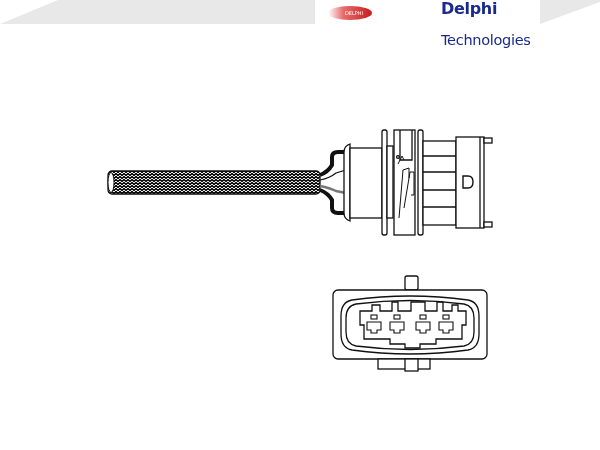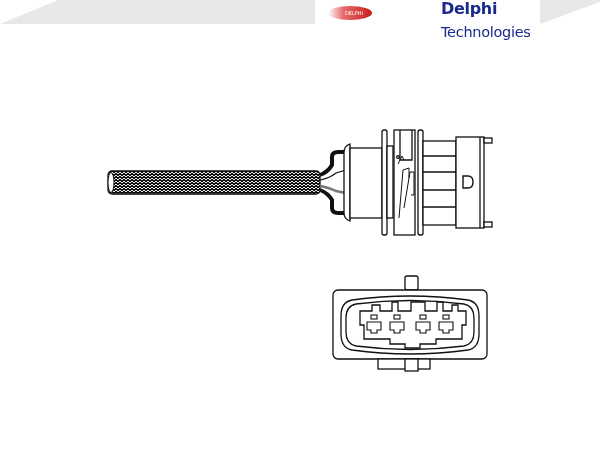--- a/index.html
+++ b/index.html
@@ -1,21 +1,21 @@
 <!DOCTYPE html>
 <html><head>
 <meta charset="utf-8">
 <style>
   html, body { margin: 0; padding: 0; background: #ffffff; }
   body { width: 600px; height: 450px; position: relative; overflow: hidden; font-family: "Liberation Sans", sans-serif; }
   .banner { position: absolute; left: 0; top: 0; width: 600px; height: 26px; }
   .logo-block { position: absolute; left: 378px; top: 0; width: 162px; height: 40px; background: #ffffff; }
   .brand { position: absolute; left: 441px; top: 1px; line-height: 1; }
   .brand .name { color: #1a2a8c; font-weight: bold; font-size: 16px; font-family: "DejaVu Sans", sans-serif; display: block; letter-spacing: -0.3px; }
-  .brand .sub { color: #1a2a8c; font-size: 14.5px; font-family: "DejaVu Sans", sans-serif; display: block; margin-top: 8px; letter-spacing: -0.3px; }
+  .brand .sub { color: #1a2a8c; font-size: 14.5px; font-family: "DejaVu Sans", sans-serif; display: block; margin-top: 16px; letter-spacing: -0.3px; }
   svg.drawing { position: absolute; left: 0; top: 0; }
 </style>
 </head>
 <body>
 
 <svg class="banner" width="600" height="26" viewBox="0 0 600 26">
   <polygon points="0,24 58,0 315,0 315,24" fill="#e8e8e8"></polygon>
   <polygon points="378,0 600,0 600,2 540,24 378,24" fill="#e8e8e8"></polygon>
 </svg>
 

